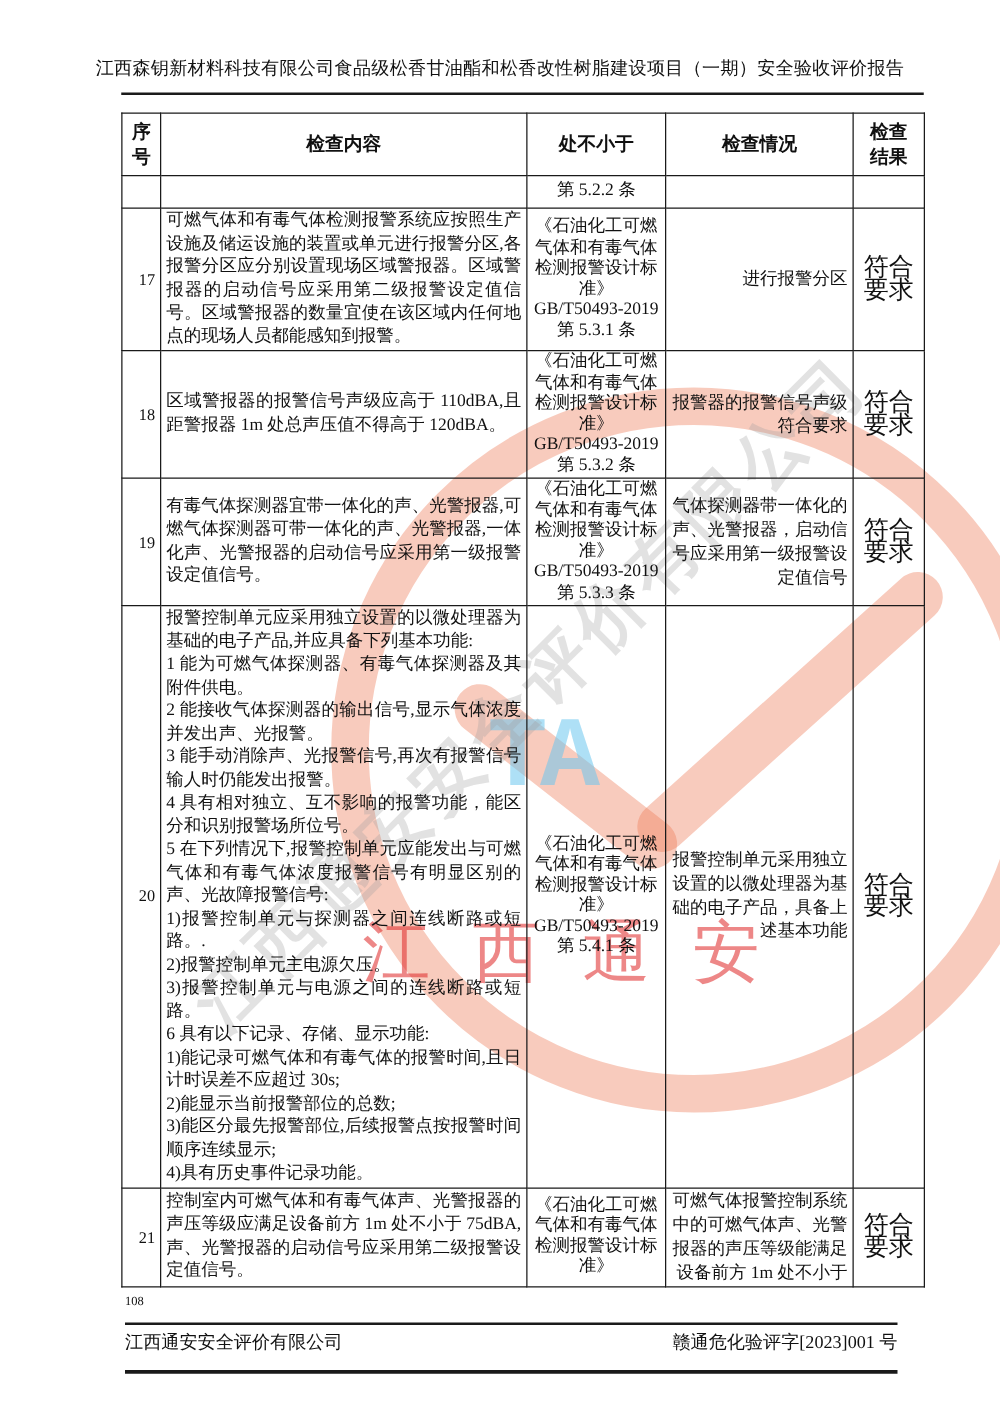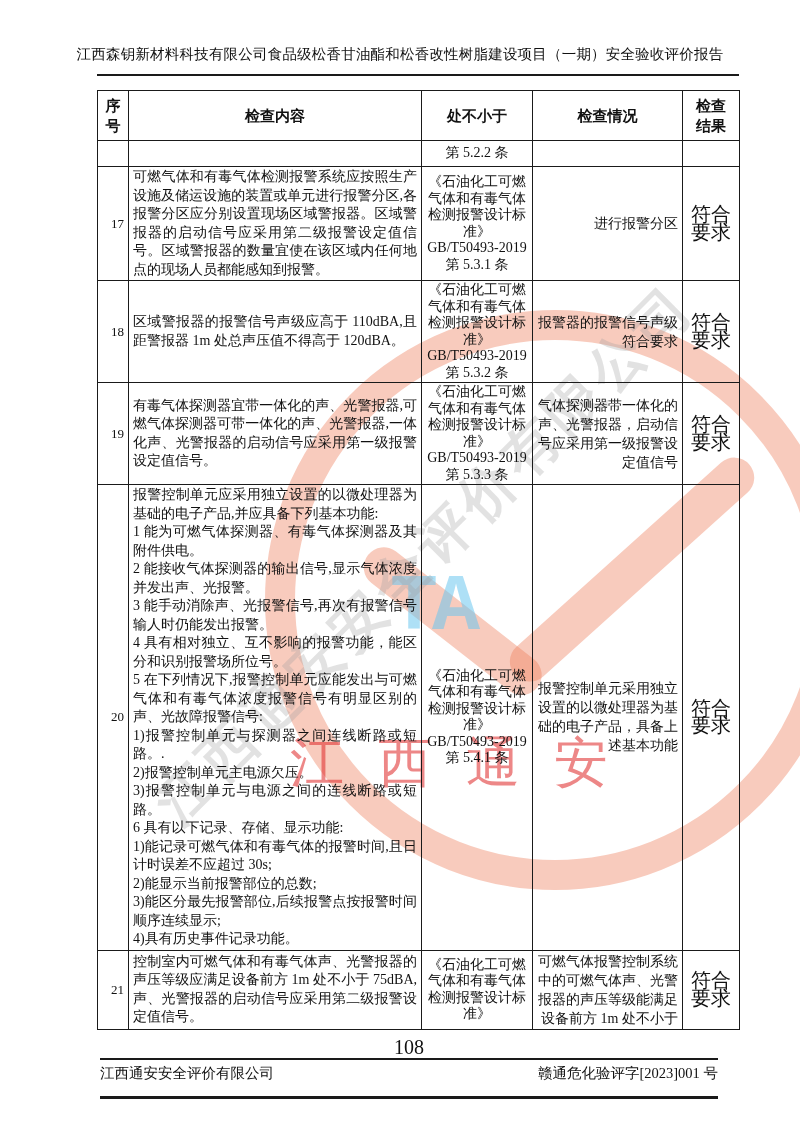--- a/index.html
+++ b/index.html
@@ -56,21 +56,21 @@
   }
   .wm-diag {
     left:425px; top:555px; white-space:nowrap;
     transform:translate(-50%,-50%) rotate(-45deg);
     font-family:"Liberation Sans","DejaVu Sans",sans-serif;
     font-size:56px; letter-spacing:5px; font-weight:bold;
     color:rgba(158,158,158,0.30);
   }
 
   
-  .page-num { position:absolute; top:1036px; left:100px; width:618px; text-align:center; font-size:20px; }
+  .page-num { position:absolute; top:1036px; left:100px; width:618px; font-size:10px; }
   .footer-rule-top { position:absolute; top:1058px; left:100px; width:618px; height:1.5px; background:#1a1a1a; }
   .footer-row {
     position:absolute; top:1064px; left:100px; width:618px;
     display:flex; justify-content:space-between; font-size:14.5px;
   }
   .footer-rule-bottom { position:absolute; top:1096px; left:100px; width:618px; height:2.5px; background:#1a1a1a; }
 </style>
 </head>
 <body>
 

